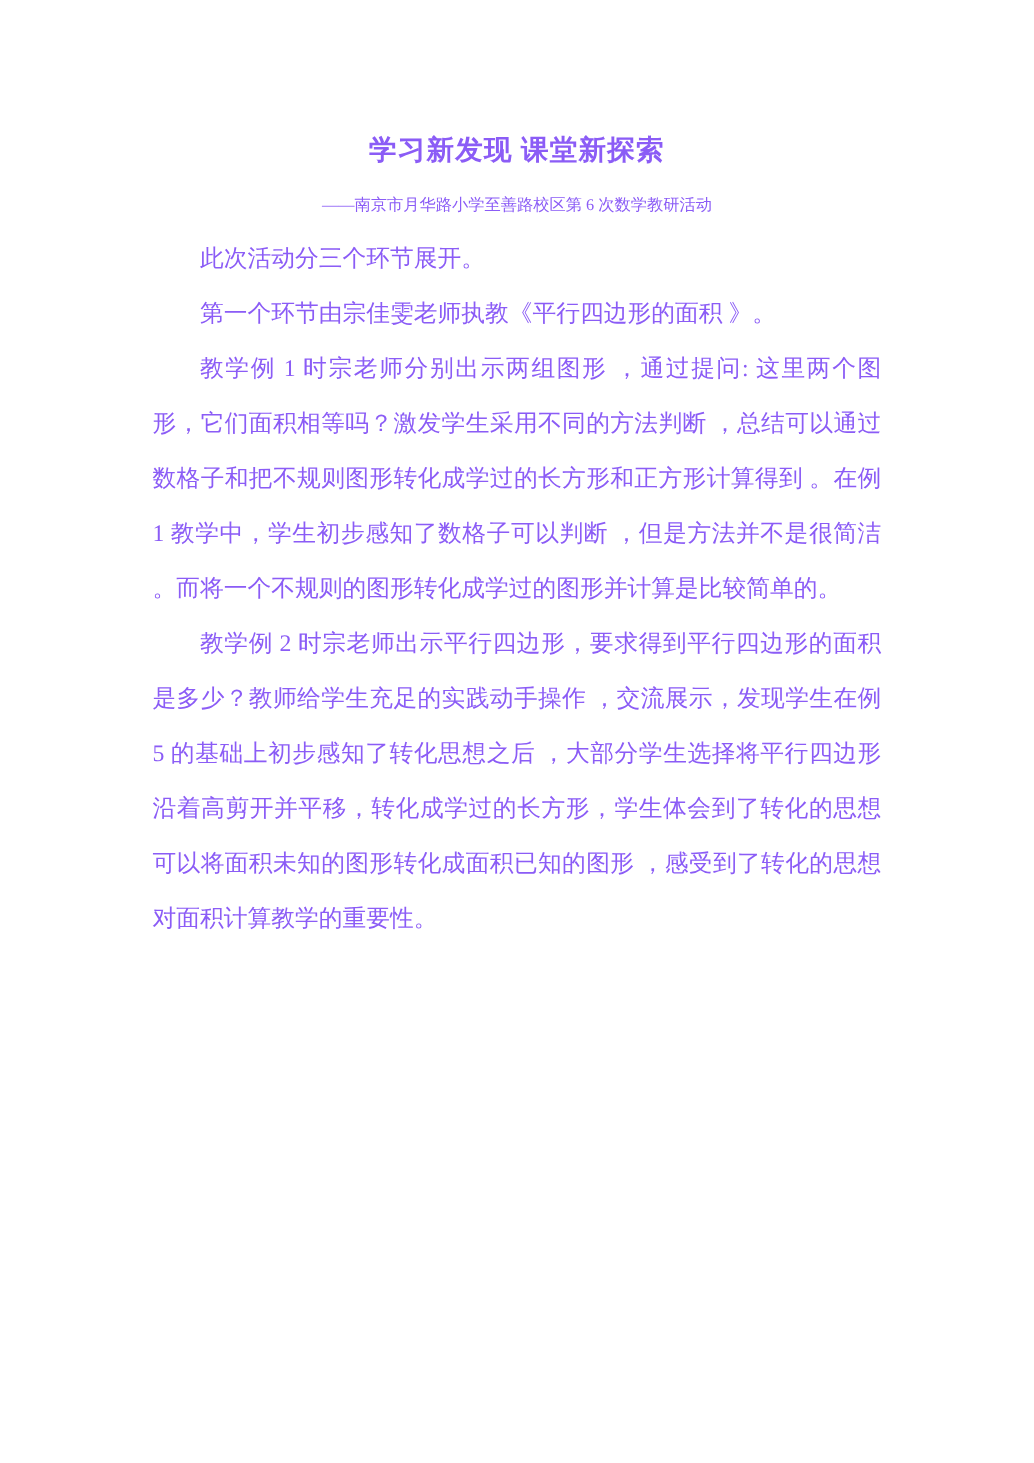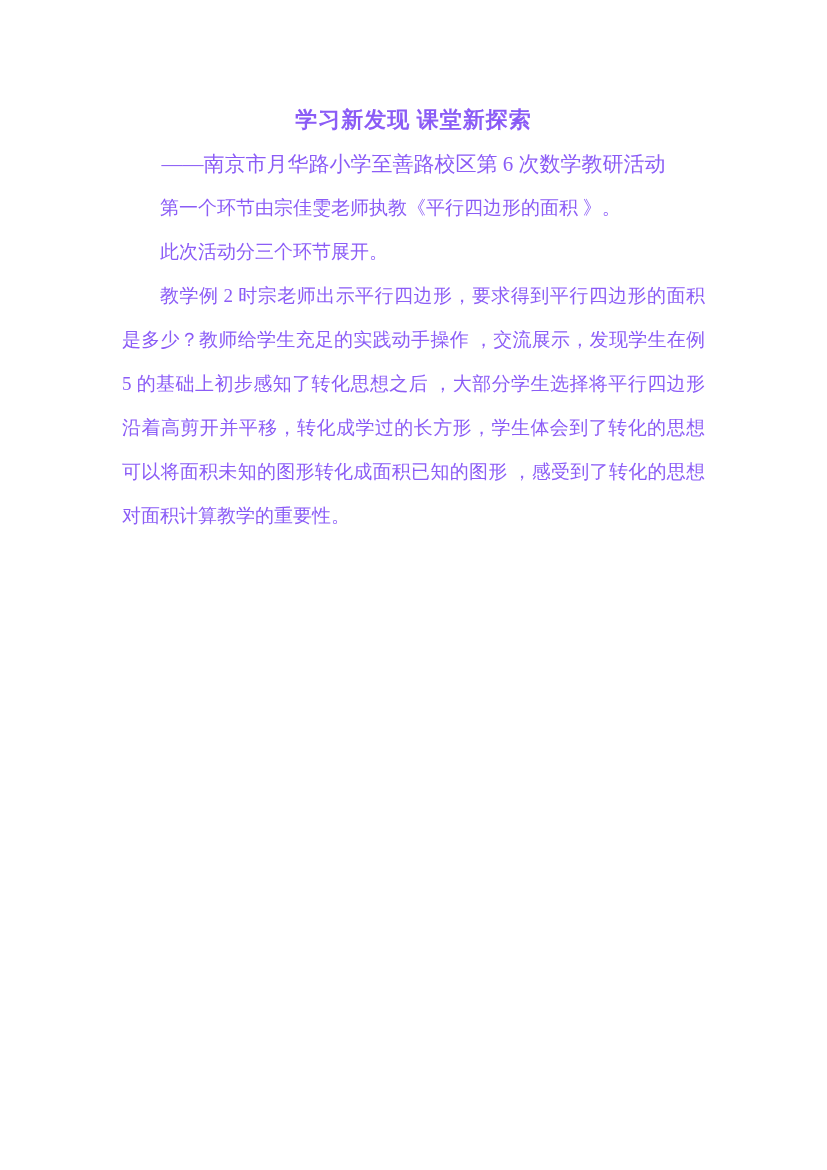--- a/index.html
+++ b/index.html
@@ -21,21 +21,21 @@
   }
   .doc-title {
     font-size: 22px;
     font-weight: bold;
     text-align: center;
     line-height: 44px;
     margin: 0;
     letter-spacing: 1px;
   }
   .doc-subtitle {
-    font-size: 21px;
+    font-size: 13px;
     font-weight: normal;
     text-align: center;
     line-height: 44px;
     margin: 0;
   }
   .body-para {
     font-size: 19px;
     line-height: 44px;
     margin: 0;
     text-align: justify;
@@ -46,19 +46,20 @@
 </style>
 </head>
 <body>
 
 <div class="page">
   <h1 class="doc-title">学习新发现 课堂新探索</h1>
 
   <div class="doc-subtitle">——南京市月华路小学至善路校区第 6 次数学教研活动</div>
 
 
+  <p class="body-para">此次活动分三个环节展开。</p>
+
   <p class="body-para">第一个环节由宗佳雯老师执教《平行四边形的面积 》。</p>
 
-  <p class="body-para">此次活动分三个环节展开。</p>
-
+  <p class="body-para">教学例 1 时宗老师分别出示两组图形 ，通过提问: 这里两个图形，它们面积相等吗？激发学生采用不同的方法判断 ，总结可以通过数格子和把不规则图形转化成学过的长方形和正方形计算得到 。在例 1 教学中，学生初步感知了数格子可以判断 ，但是方法并不是很简洁 。而将一个不规则的图形转化成学过的图形并计算是比较简单的。</p>
 
   <p class="body-para">教学例 2 时宗老师出示平行四边形，要求得到平行四边形的面积是多少？教师给学生充足的实践动手操作 ，交流展示，发现学生在例 5 的基础上初步感知了转化思想之后 ，大部分学生选择将平行四边形沿着高剪开并平移，转化成学过的长方形，学生体会到了转化的思想可以将面积未知的图形转化成面积已知的图形 ，感受到了转化的思想对面积计算教学的重要性。</p>
 </div>
 
 </body></html>

